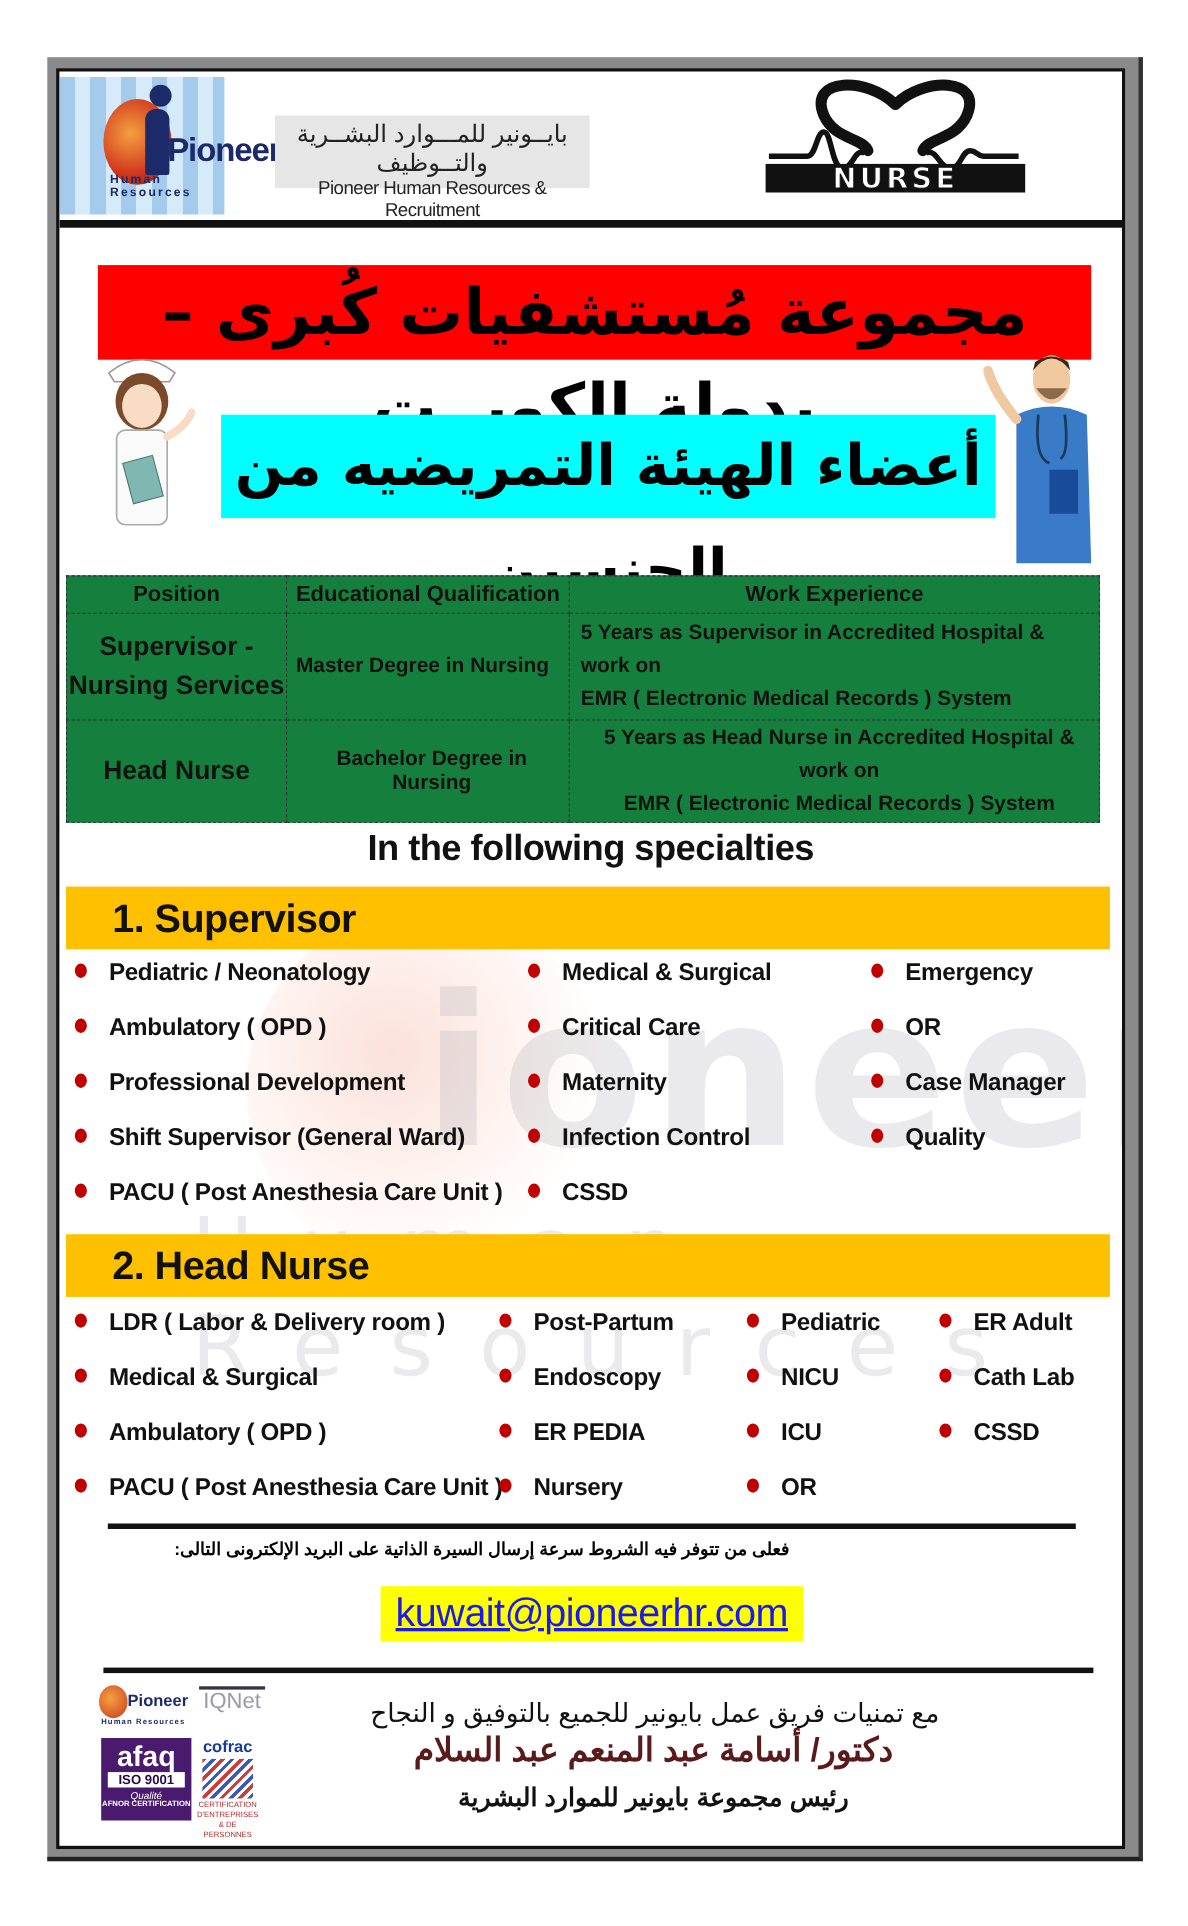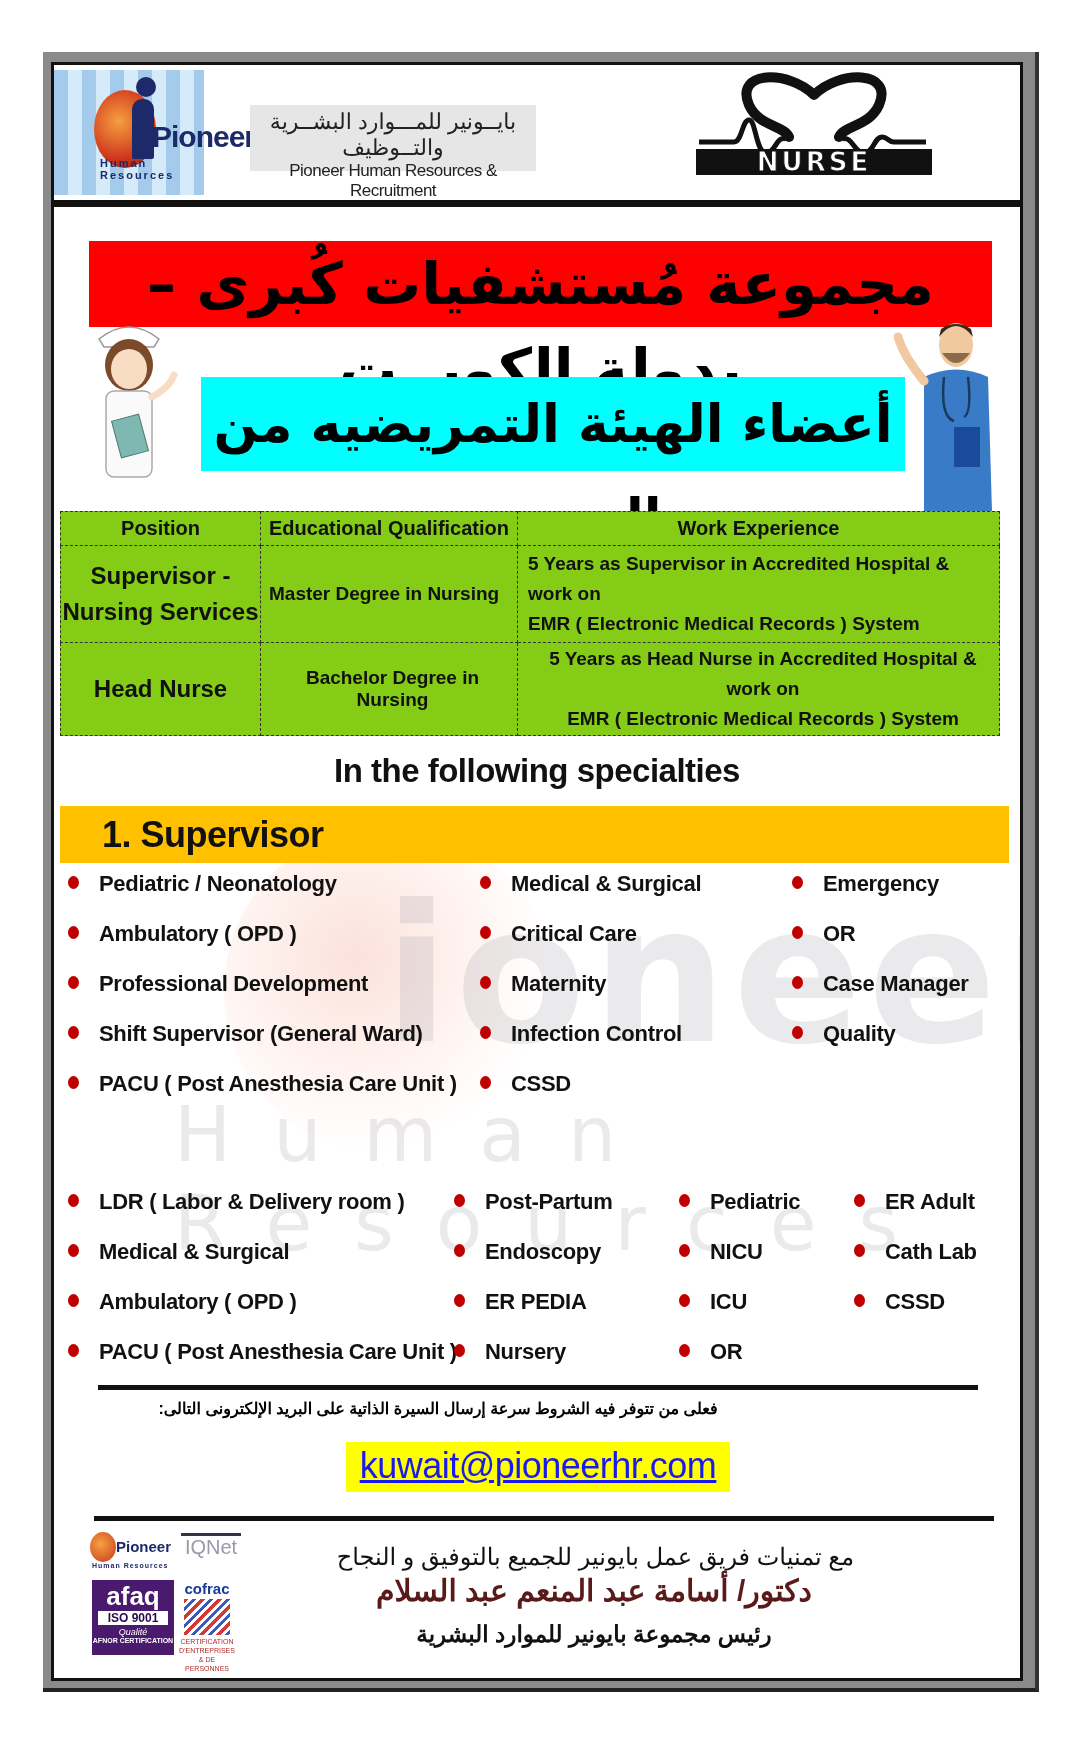--- a/index.html
+++ b/index.html
@@ -32,21 +32,21 @@
   .red-banner span { font-size:58px; font-weight:bold; color:#000; line-height:86px; font-family:"DejaVu Sans", sans-serif; }
   .announce { position:absolute; left:150px; top:244px; width:740px; text-align:center; direction:rtl; font-size:25px; font-weight:bold; color:#111; }
 
   .nurse-f { position:absolute; left:20px; top:252px; width:110px; height:170px; }
   .nurse-m { position:absolute; left:840px; top:252px; width:110px; height:200px; }
 
   .cyan-banner { position:absolute; left:147px; top:312px; width:704px; height:94px; background:#00ffff; text-align:center; direction:rtl; }
   .cyan-banner span { font-size:52px; font-weight:bold; color:#000; line-height:94px; font-family:"DejaVu Sans", sans-serif; }
 
   
-  .jobs { position:absolute; left:6px; top:446px; width:940px; border-collapse:collapse; background:#84cc16; }
+  .jobs { position:absolute; left:6px; top:458px; width:940px; border-collapse:collapse; background:#15803d; }
   .jobs th, .jobs td { border:1.5px dashed #333; color:#111; font-family:"Liberation Sans Narrow","Liberation Sans", sans-serif; }
   .jobs th { font-size:20px; font-weight:bold; height:33px; padding:0; }
   .jobs td { font-size:19px; font-weight:bold; }
   .jobs td.pos { text-align:center; font-size:24px; line-height:36px; width:197px; }
   .jobs td.edu { width:247px; padding-left:8px; }
   .jobs td.exp { padding-left:10px; line-height:30px; }
   .jobs tr.r1 td { height:94px; }
   .jobs tr.r2 td { height:88px;text-align:center; }
 
   .spec-title { position:absolute; left:0; top:687px; width:966px; text-align:center; font-size:33px; font-weight:bold; color:#111; letter-spacing:-0.5px; }
@@ -184,20 +184,23 @@
       <div class="item" style="left: 426px; top: 856px;"><span class="dot"></span><span>Critical Care</span></div>
       <div class="item" style="left: 426px; top: 906px;"><span class="dot"></span><span>Maternity</span></div>
       <div class="item" style="left: 426px; top: 956px;"><span class="dot"></span><span>Infection Control</span></div>
       <div class="item" style="left: 426px; top: 1006px;"><span class="dot"></span><span>CSSD</span></div>
       <div class="item" style="left: 738px; top: 806px;"><span class="dot"></span><span>Emergency</span></div>
       <div class="item" style="left: 738px; top: 856px;"><span class="dot"></span><span>OR</span></div>
       <div class="item" style="left: 738px; top: 906px;"><span class="dot"></span><span>Case Manager</span></div>
       <div class="item" style="left: 738px; top: 956px;"><span class="dot"></span><span>Quality</span></div>
     </div>
 
+  <div class="section-bar sec2">
+    <span>2. Head Nurse</span>
+  </div>
   <div id="hn-list">
       <div class="item" style="left: 14px; top: 1124px;"><span class="dot"></span><span>LDR ( Labor &amp; Delivery room )</span></div>
       <div class="item" style="left: 14px; top: 1174px;"><span class="dot"></span><span>Medical &amp; Surgical</span></div>
       <div class="item" style="left: 14px; top: 1224px;"><span class="dot"></span><span>Ambulatory ( OPD )</span></div>
       <div class="item" style="left: 14px; top: 1274px;"><span class="dot"></span><span>PACU ( Post Anesthesia Care Unit )</span></div>
       <div class="item" style="left: 400px; top: 1124px;"><span class="dot"></span><span>Post-Partum</span></div>
       <div class="item" style="left: 400px; top: 1174px;"><span class="dot"></span><span>Endoscopy</span></div>
       <div class="item" style="left: 400px; top: 1224px;"><span class="dot"></span><span>ER PEDIA</span></div>
       <div class="item" style="left: 400px; top: 1274px;"><span class="dot"></span><span>Nursery</span></div>
       <div class="item" style="left: 625px; top: 1124px;"><span class="dot"></span><span>Pediatric</span></div>

